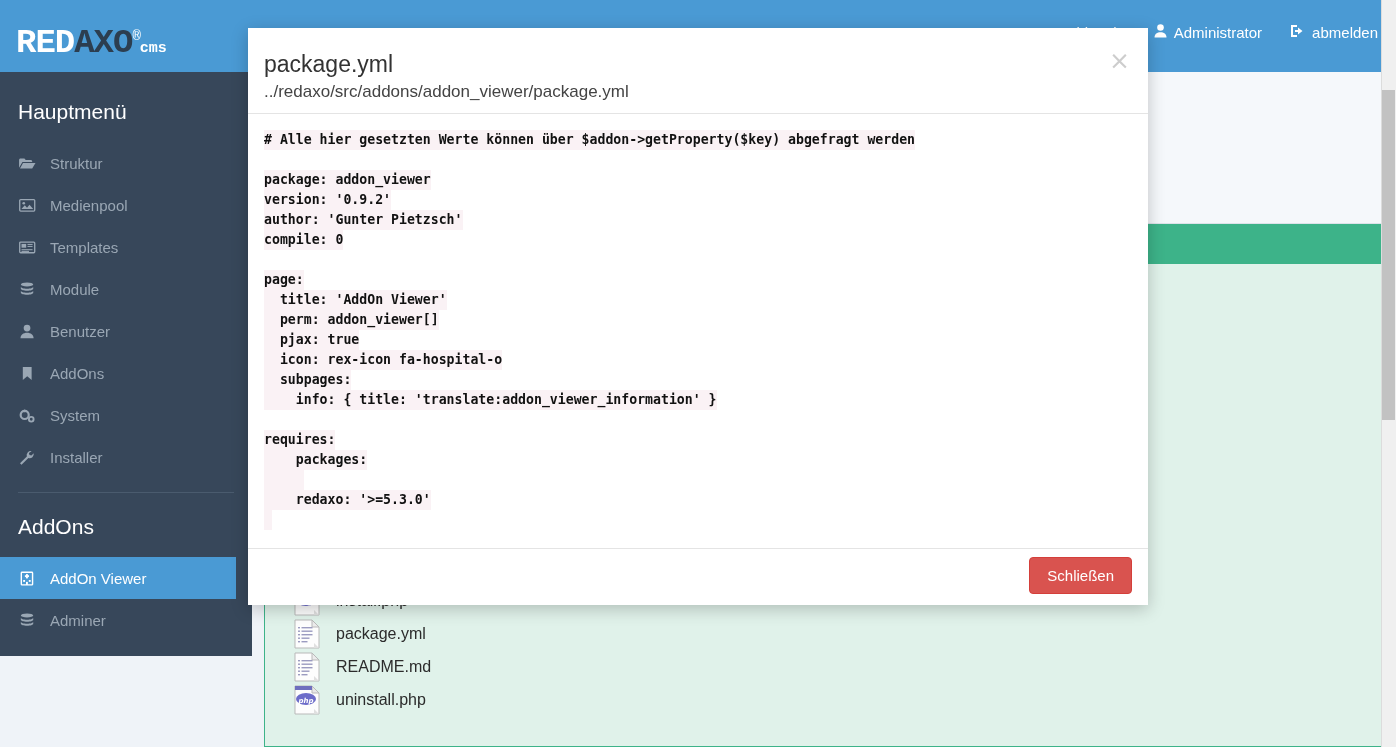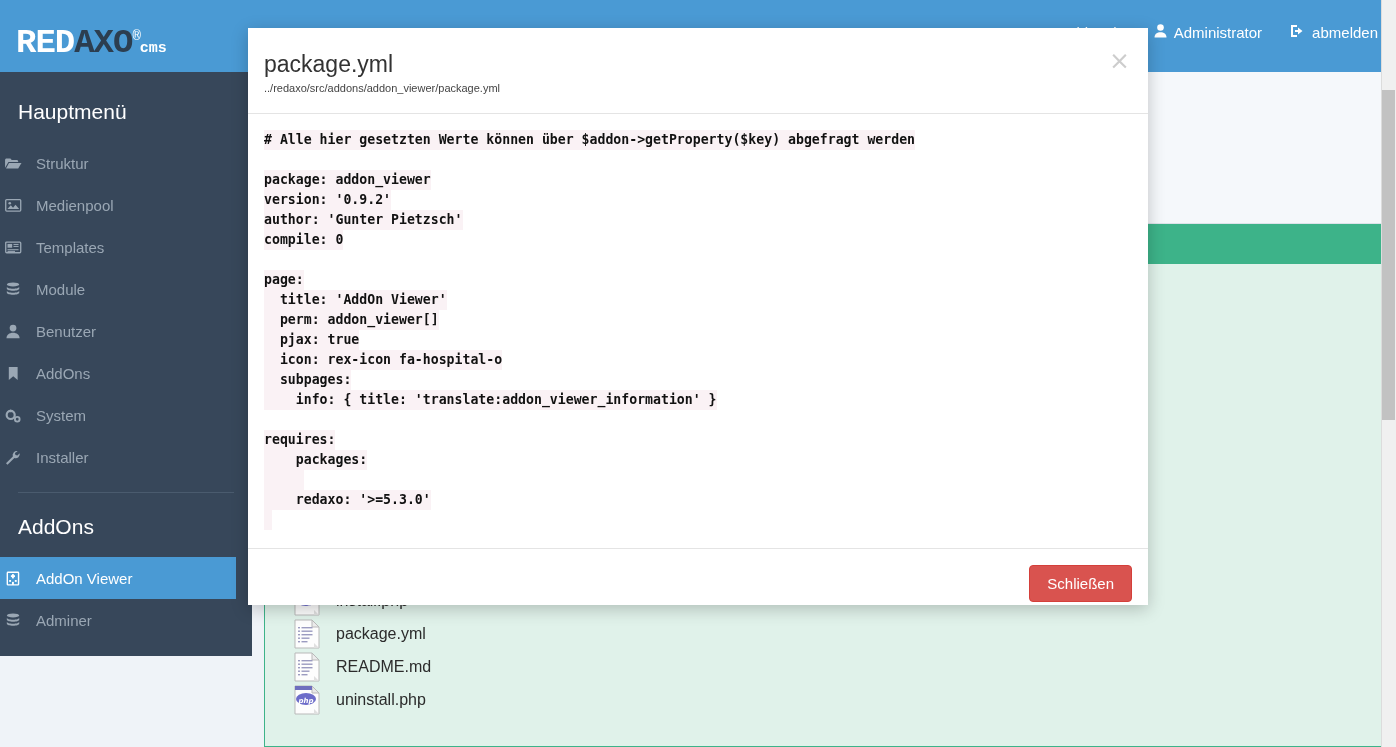--- a/index.html
+++ b/index.html
@@ -58,21 +58,21 @@
     overflow: hidden;
   }
   .side-title {
     color: #ffffff; font-size: 21px;
     padding: 28px 0 18px 18px;
     font-weight: normal;
   }
   .side-title.second { padding-top: 22px; }
   .side-item {
     display: flex; align-items: center;
-    height: 42px; padding-left: 4px;
+    height: 42px; padding-left: 18px;
     color: #9aa7b4; font-size: 15px;
     gap: 14px; cursor: pointer;
   }
   .side-item.active {
     background: #4a9ad4; color: #ffffff;
     margin-right: 16px;
   }
   .side-icon {
     width: 18px; display: flex; align-items: center; justify-content: center;
     flex: 0 0 18px;
@@ -147,21 +147,21 @@
     position: relative;
     padding: 22px 24px 14px 16px;
     border-bottom: 1px solid #e4e4e4;
     height: 86px;
   }
   .modal-title {
     font-size: 23px; color: #333333;
     font-weight: normal; line-height: 28px;
   }
   .modal-subtitle {
-    font-size: 11px; color: #444444;
+    font-size: 17px; color: #444444;
     margin-top: 4px;
   }
   .modal-close {
     position: absolute; right: 18px; top: 22px;
     font-size: 25px; color: #cdcdcd;
     line-height: 22px; cursor: pointer;
     font-family: "DejaVu Sans", sans-serif;
     background: none; border: none; padding: 0;
   }
   .modal-body {
@@ -185,21 +185,21 @@
     font-weight: bold;
   }
   pre.code .ln.blank { background: transparent; }
   .modal-footer {
     position: absolute; left: 0; bottom: 0;
     width: 900px; height: 57px;
     border-top: 1px solid #e4e4e4;
     background: #ffffff;
   }
   .btn-close {
-    position: absolute; right: 16px; top: 16px;
+    position: absolute; right: 16px; top: 8px;
     background: #d9534f; color: #ffffff;
     border: 1px solid #d43f3a; border-radius: 4px;
     padding: 9px 17px; font-size: 15px;
     cursor: pointer;
     font-family: "Liberation Sans", sans-serif;
   }
 </style>
 </head>
 <body>
 

